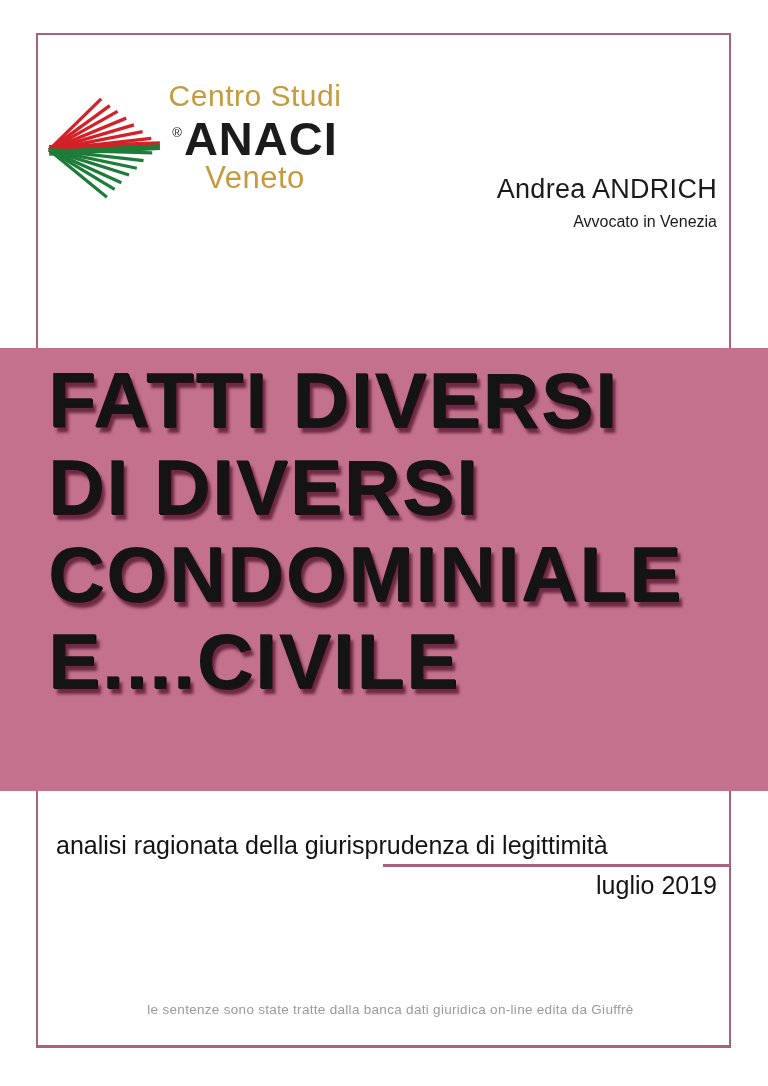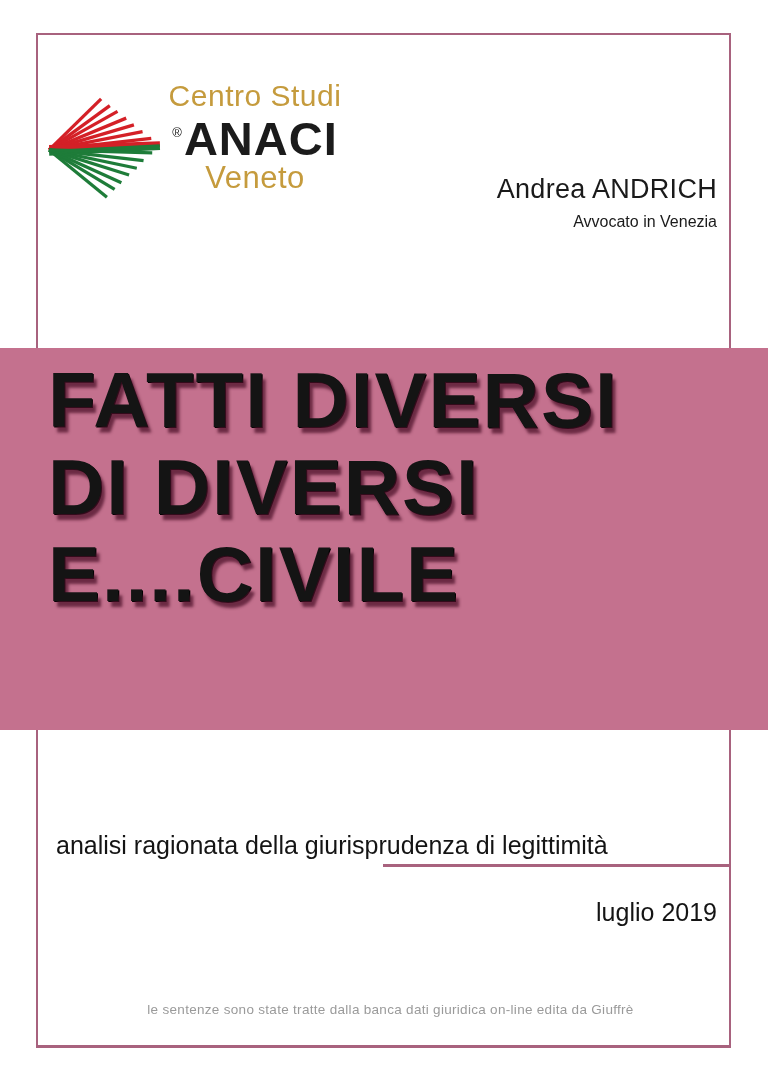--- a/index.html
+++ b/index.html
@@ -24,34 +24,34 @@
   .logo-top{font-size:30px;color:var(--logo-gold,#c59b3d);letter-spacing:0.5px;}
   .logo-name-row{margin-top:4px;font-size:47px;font-weight:bold;color:#1b1b1b;letter-spacing:1px;}
   .reg{font-size:13px;vertical-align:18px;font-weight:normal;margin-right:1px;}
   .logo-bottom{margin-top:0;font-size:31px;color:var(--logo-gold,#c59b3d);letter-spacing:0.5px;}
   
   .author{position:absolute;right:51px;top:174px;text-align:right;z-index:3;color:#1a1a1a;}
   .author-name{font-size:27px;letter-spacing:0.3px;}
   .author-role{font-size:16px;margin-top:8px;}
   
   .banner{
-    position:absolute;left:0;top:348px;width:768px;height:382px;
+    position:absolute;left:0;top:348px;width:768px;height:443px;
     background:var(--banner-pink,#c4718e);z-index:2;
     padding:9px 0 0 48px;box-sizing:border-box;
   }
   .banner-line{
     font-size:78px;font-weight:bold;line-height:87px;letter-spacing:2px;
     color:var(--title-black,#141414);white-space:nowrap;
     text-shadow:4px 6px 3px rgba(73,15,39,0.72), 1px 1px 0 #000;
   }
   
   .subtitle{position:absolute;left:56px;top:831px;font-size:25px;color:#141414;z-index:3;}
   .rule{position:absolute;left:383px;top:864px;width:348px;height:3px;
         background:var(--border-rose,#a8627e);z-index:3;}
-  .date{position:absolute;right:51px;top:871px;font-size:25px;color:#141414;z-index:3;margin-top:27px;}
+  .date{position:absolute;right:51px;top:871px;font-size:25px;color:#141414;z-index:3;}
   
   .footer-note{
     position:absolute;left:36px;top:1002px;width:709px;text-align:center;
     font-size:13.5px;color:var(--footer-gray,#9a9a9a);
     letter-spacing:0.3px;z-index:3;
   }
 </style>
 </head>
 <body>
 
@@ -89,20 +89,21 @@
   </div>
 
   <div class="author">
     <div class="author-name">Andrea ANDRICH</div>
     <div class="author-role">Avvocato in Venezia</div>
   </div>
 
   <div class="banner">
     <div class="banner-line">FATTI DIVERSI</div>
     <div class="banner-line">DI DIVERSI</div>
+    <div class="banner-line">CONDOMINIALE</div>
     <div class="banner-line">E....CIVILE</div>
   </div>
 
   <div class="subtitle">analisi ragionata della giurisprudenza di legittimità</div>
   <div class="rule"></div>
   <div class="date">luglio 2019</div>
 
   <div class="footer-note">le sentenze sono state tratte dalla banca dati giuridica on-line edita da Giuffrè</div>
 
 </div>

